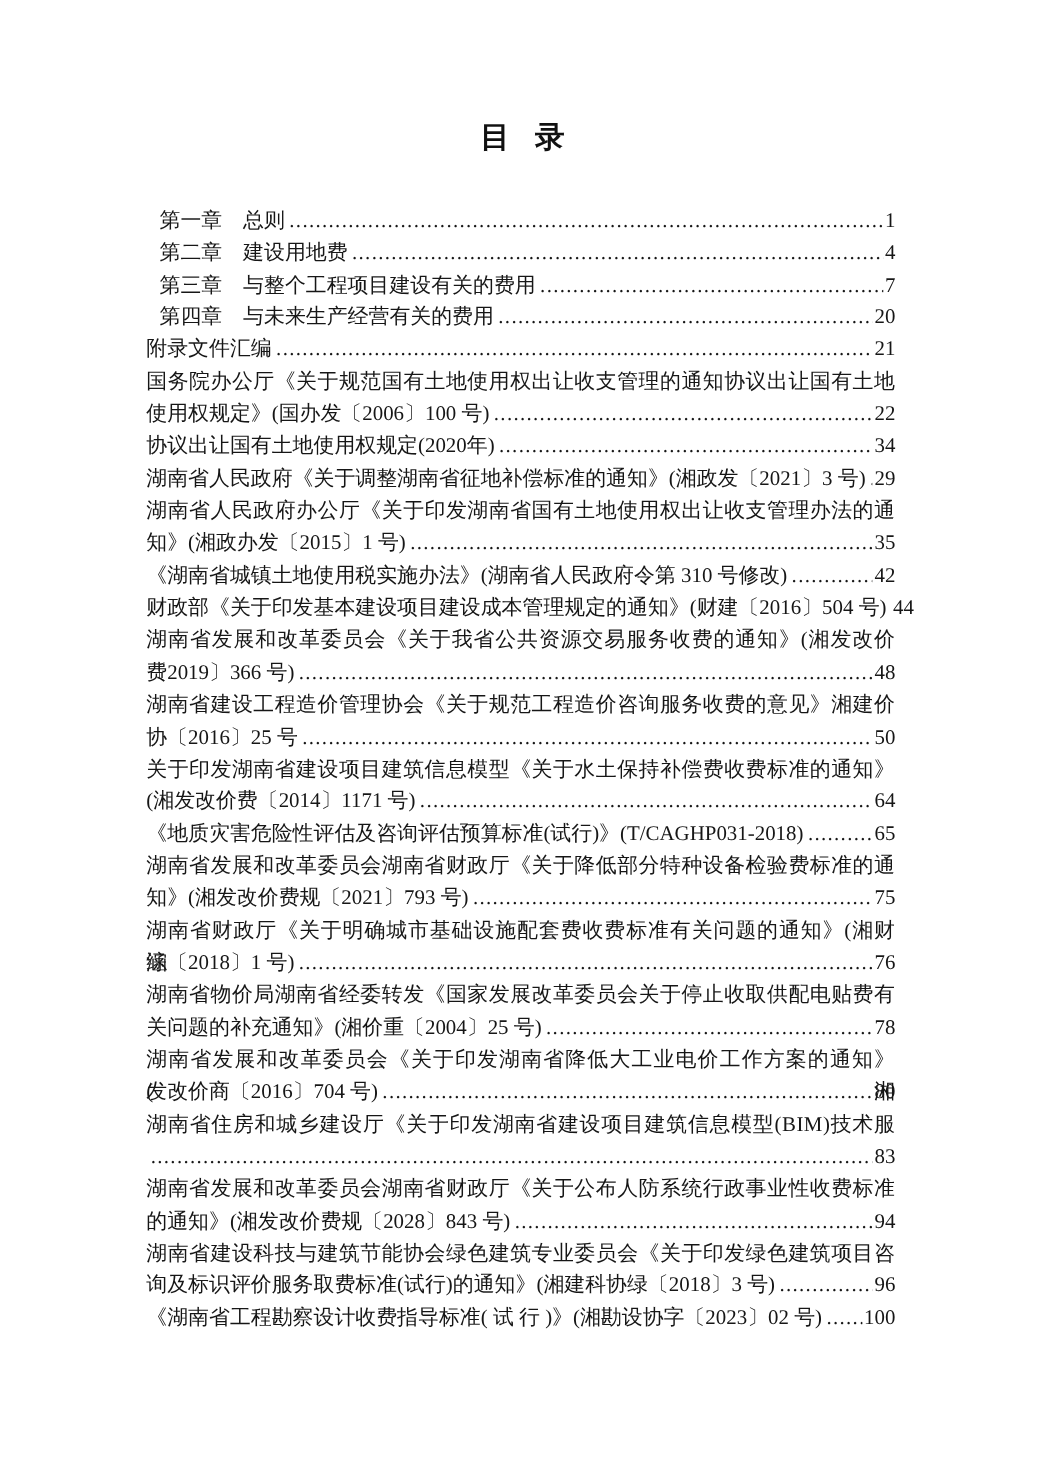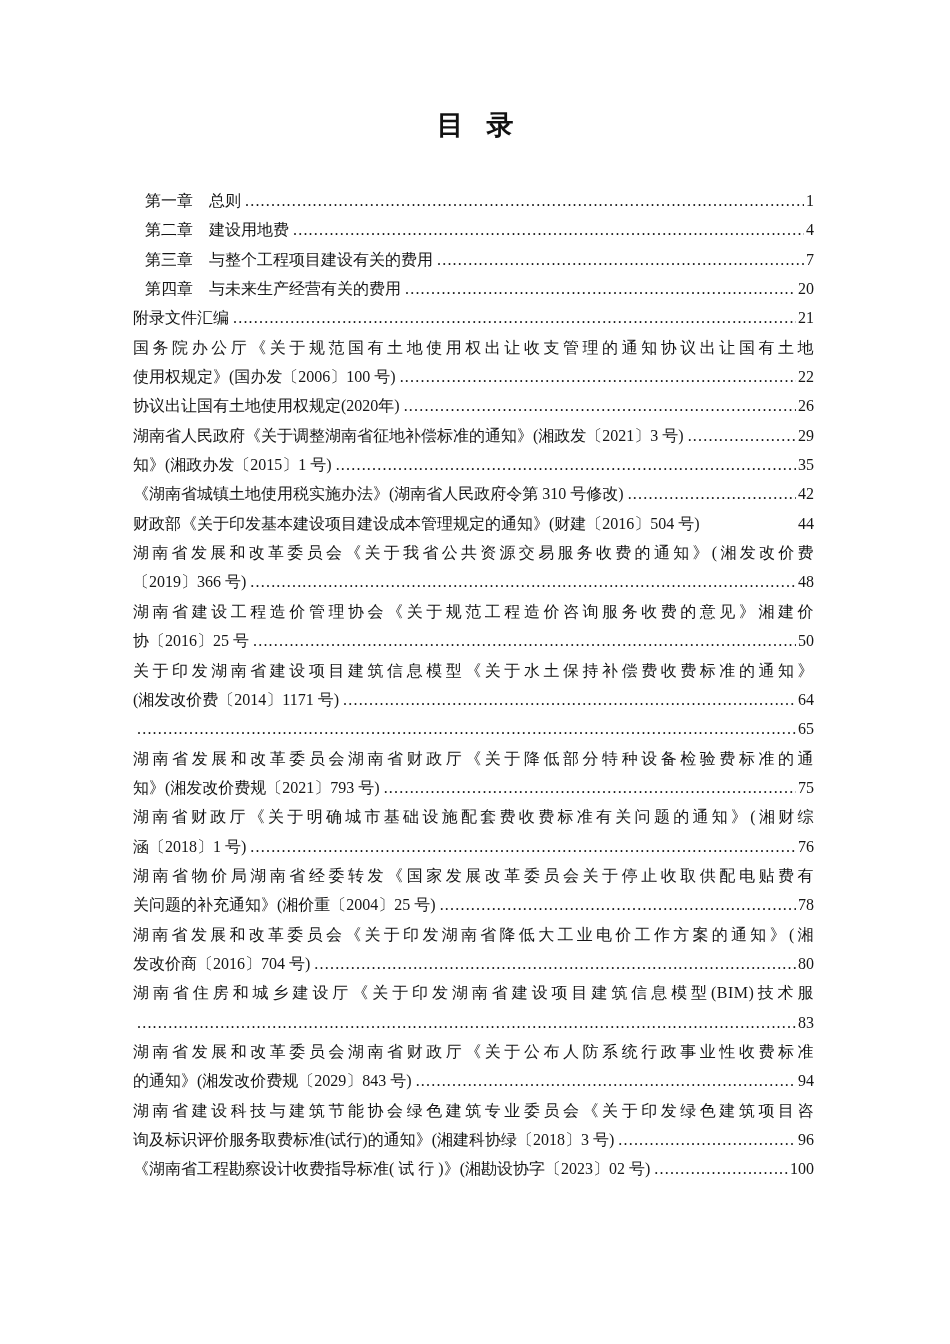--- a/index.html
+++ b/index.html
@@ -27,21 +27,21 @@
     text-indent: 8px;
     color: #111111;
   }
   .toc {
     margin: 44px 136px 0 133px;
   }
   .toc-line {
     display: flex;
     align-items: flex-start;
     height: 29.35px;
-    font-size: 16px;
+    font-size: 19px;
     line-height: 29.35px;
     white-space: nowrap;
     color: #161616;
   }
   .toc-line.chapter { padding-left: 12px; }
   .toc-line .t { flex: 0 0 auto; }
   .toc-line .leader {
     flex: 1 1 auto;
     min-width: 0;
     overflow: hidden;
@@ -97,26 +97,31 @@
     
   </div>
       <div class="toc-line">
     <span class="t">使用权规定》(国办发〔2006〕100 号)</span>
     <span class="leader">........................................................................................................................................................................................................</span>
     <span class="pg">22</span>
   </div>
       <div class="toc-line">
     <span class="t">协议出让国有土地使用权规定(2020年)</span>
     <span class="leader">........................................................................................................................................................................................................</span>
-    <span class="pg">26</span>
+    <span class="pg">34</span>
   </div>
       <div class="toc-line">
     <span class="t">湖南省人民政府《关于调整湖南省征地补偿标准的通知》(湘政发〔2021〕3 号)</span>
     <span class="leader">........................................................................................................................................................................................................</span>
     <span class="pg">29</span>
+  </div>
+      <div class="toc-line fill">
+    <span class="t">湖南省人民政府办公厅《关于印发湖南省国有土地使用权出让收支管理办法的通</span>
+    
+    
   </div>
       <div class="toc-line">
     <span class="t">知》(湘政办发〔2015〕1 号)</span>
     <span class="leader">........................................................................................................................................................................................................</span>
     <span class="pg">35</span>
   </div>
       <div class="toc-line">
     <span class="t">《湖南省城镇土地使用税实施办法》(湖南省人民政府令第 310 号修改)</span>
     <span class="leader">........................................................................................................................................................................................................</span>
     <span class="pg">42</span>
@@ -150,20 +155,21 @@
     <span class="t">关于印发湖南省建设项目建筑信息模型《关于水土保持补偿费收费标准的通知》</span>
     
     
   </div>
       <div class="toc-line">
     <span class="t">(湘发改价费〔2014〕1171 号)</span>
     <span class="leader">........................................................................................................................................................................................................</span>
     <span class="pg">64</span>
   </div>
       <div class="toc-line">
+    <span class="t">《地质灾害危险性评估及咨询评估预算标准(试行)》(T/CAGHP031-2018)</span>
     <span class="leader">........................................................................................................................................................................................................</span>
     <span class="pg">65</span>
   </div>
       <div class="toc-line fill">
     <span class="t">湖南省发展和改革委员会湖南省财政厅《关于降低部分特种设备检验费标准的通</span>
     
     
   </div>
       <div class="toc-line">
     <span class="t">知》(湘发改价费规〔2021〕793 号)</span>
@@ -208,21 +214,21 @@
       <div class="toc-line">
     <span class="leader">........................................................................................................................................................................................................</span>
     <span class="pg">83</span>
   </div>
       <div class="toc-line fill">
     <span class="t">湖南省发展和改革委员会湖南省财政厅《关于公布人防系统行政事业性收费标准</span>
     
     
   </div>
       <div class="toc-line">
-    <span class="t">的通知》(湘发改价费规〔2029〕843 号)</span>
+    <span class="t">的通知》(湘发改价费规〔2028〕843 号)</span>
     <span class="leader">........................................................................................................................................................................................................</span>
     <span class="pg">94</span>
   </div>
       <div class="toc-line fill">
     <span class="t">湖南省建设科技与建筑节能协会绿色建筑专业委员会《关于印发绿色建筑项目咨</span>
     
     
   </div>
       <div class="toc-line">
     <span class="t">询及标识评价服务取费标准(试行)的通知》(湘建科协绿〔2018〕3 号)</span>

